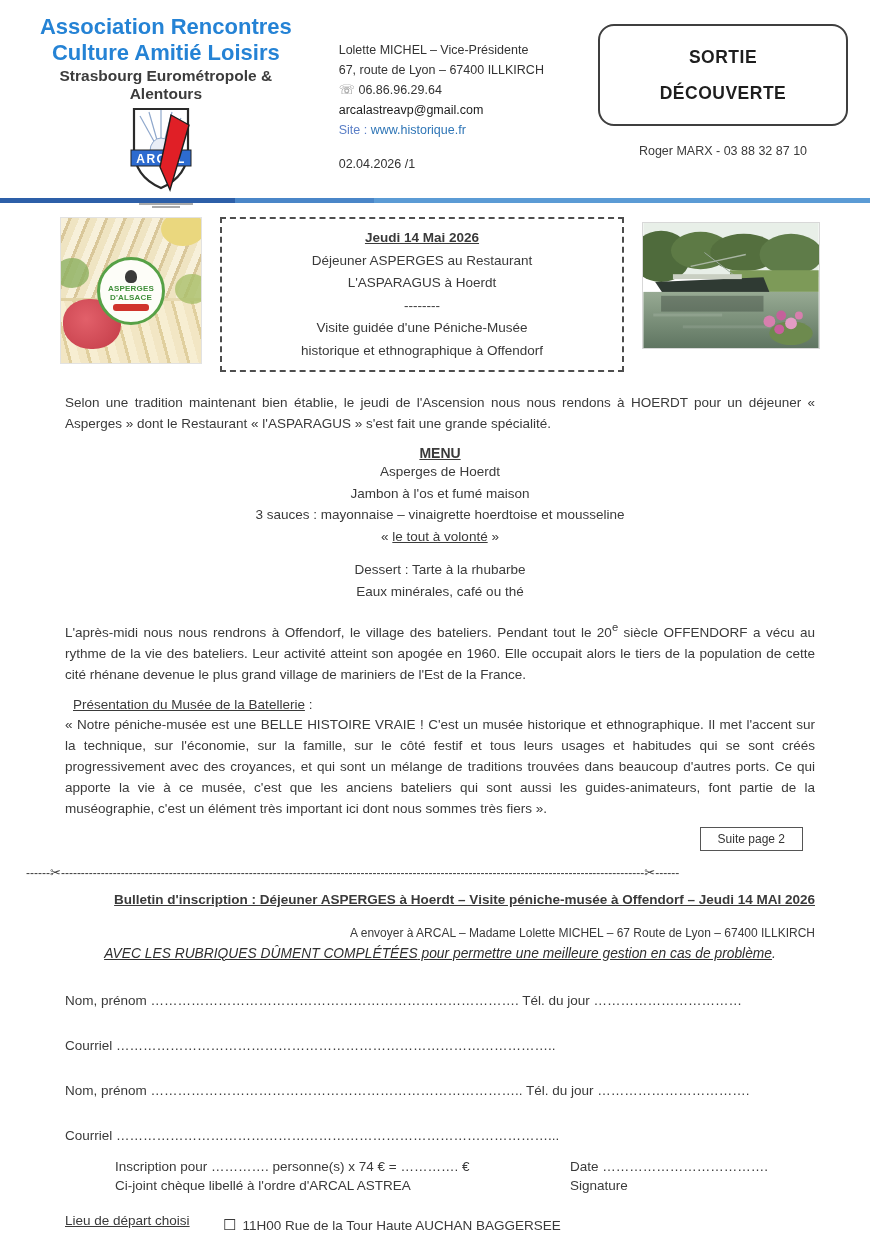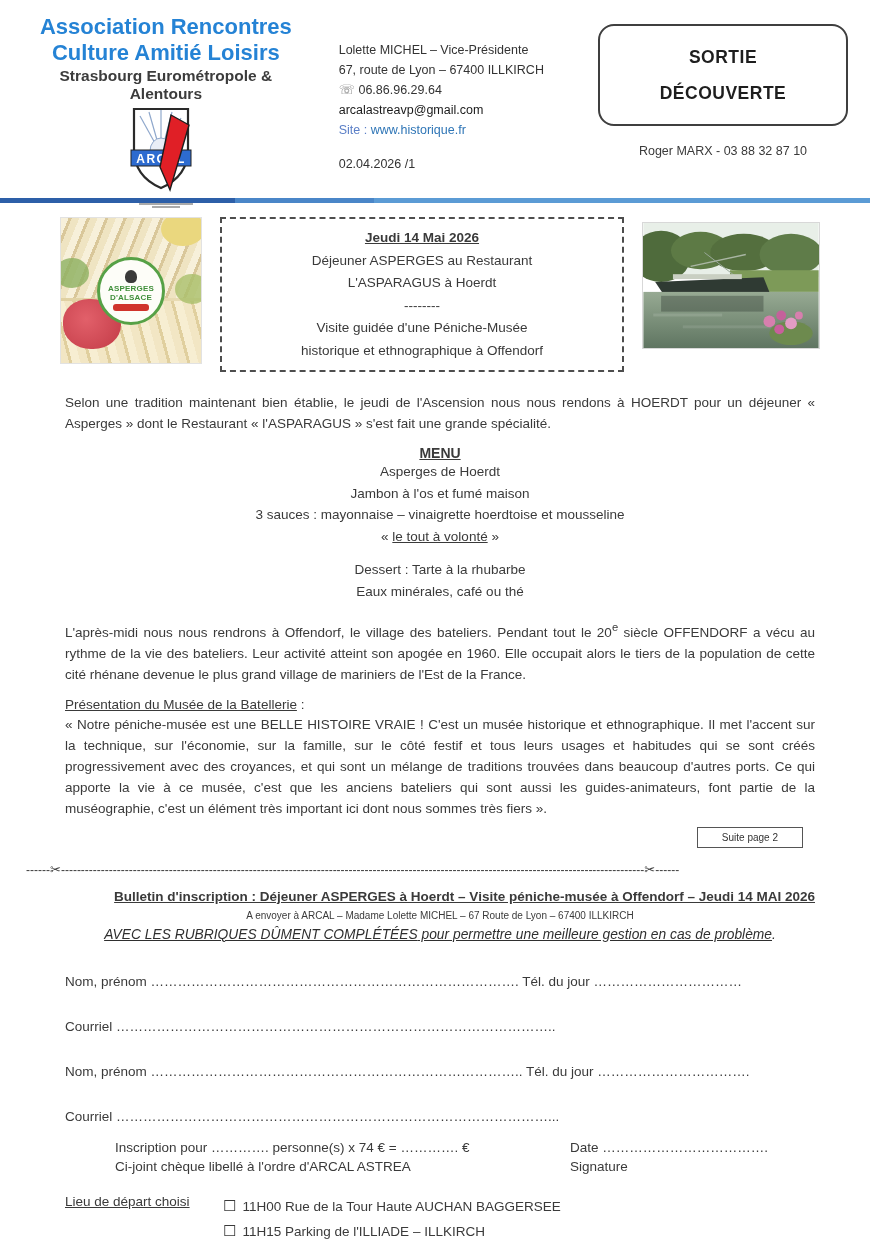--- a/index.html
+++ b/index.html
@@ -66,31 +66,31 @@
   .photo-barge { width:178px; height:127px; flex:none; margin-top:5px; border:1px solid #d8d8d8; }
   
   .content { margin:0 55px 0 65px; }
   .para { text-align:justify; font-size:13.5px; line-height:21px; }
   .intro { margin-top:20px; }
   .menu-heading { text-align:center; font-weight:bold; text-decoration:underline; font-size:14px; margin-top:11px; }
   .menu-line { text-align:center; font-size:13.5px; line-height:21.5px; }
   .menu-gap { height:12px; }
   .u { text-decoration:underline; }
   .afternoon { margin-top:15px; }
-  .museum-heading { margin-top:12px; font-size:13.5px; }
+  .museum-heading { margin-top:12px; font-size:13.5px;margin-left:8px; }
   .museum-text { margin-top:2px; }
   .suite-row { text-align:right; margin-top:8px; padding-right:12px; }
-  .suite-box { display:inline-block; border:1.5px solid #555; padding:4px 24px; font-size:10px; color:#333; }
+  .suite-box { display:inline-block; border:1.5px solid #555; padding:4px 17px; font-size:12px; color:#333; }
   
   .cutline { margin:14px 26px 0 26px; font-size:12px; color:#3c3c3c; white-space:nowrap; overflow:hidden; }
   .scissors { font-size:13px; }
   
   .bulletin-title { margin-top:12px; text-align:right; font-weight:bold; font-size:13.5px; }
   .bulletin-title span { text-decoration:underline; }
-  .bulletin-send { margin-top:6px; text-align:center; font-size:10px; }
+  .bulletin-send { margin-top:19px; text-align:right; font-size:12px; }
   .bulletin-warning { margin-top:6px; text-align:center; font-style:italic; font-size:13.8px; color:#2f2f2f; }
   .warn-u { text-decoration:underline; }
   .form-row { margin-top:12px; padding-top:18px; font-size:13.5px; white-space:nowrap; overflow:hidden; }
   .form-row.first { margin-top:14px; }
   .inscription-block { margin:14px 0 0 50px; font-size:13.5px; line-height:19px; }
   .inscription-row { display:flex; }
   .ins-left { width:455px; white-space:nowrap; overflow:hidden; }
   .ins-right { flex:1; white-space:nowrap; overflow:hidden; }
   .departure-row { display:flex; margin-top:18px; font-size:13.5px; }
   .departure-label { width:158px; text-decoration:underline; }

